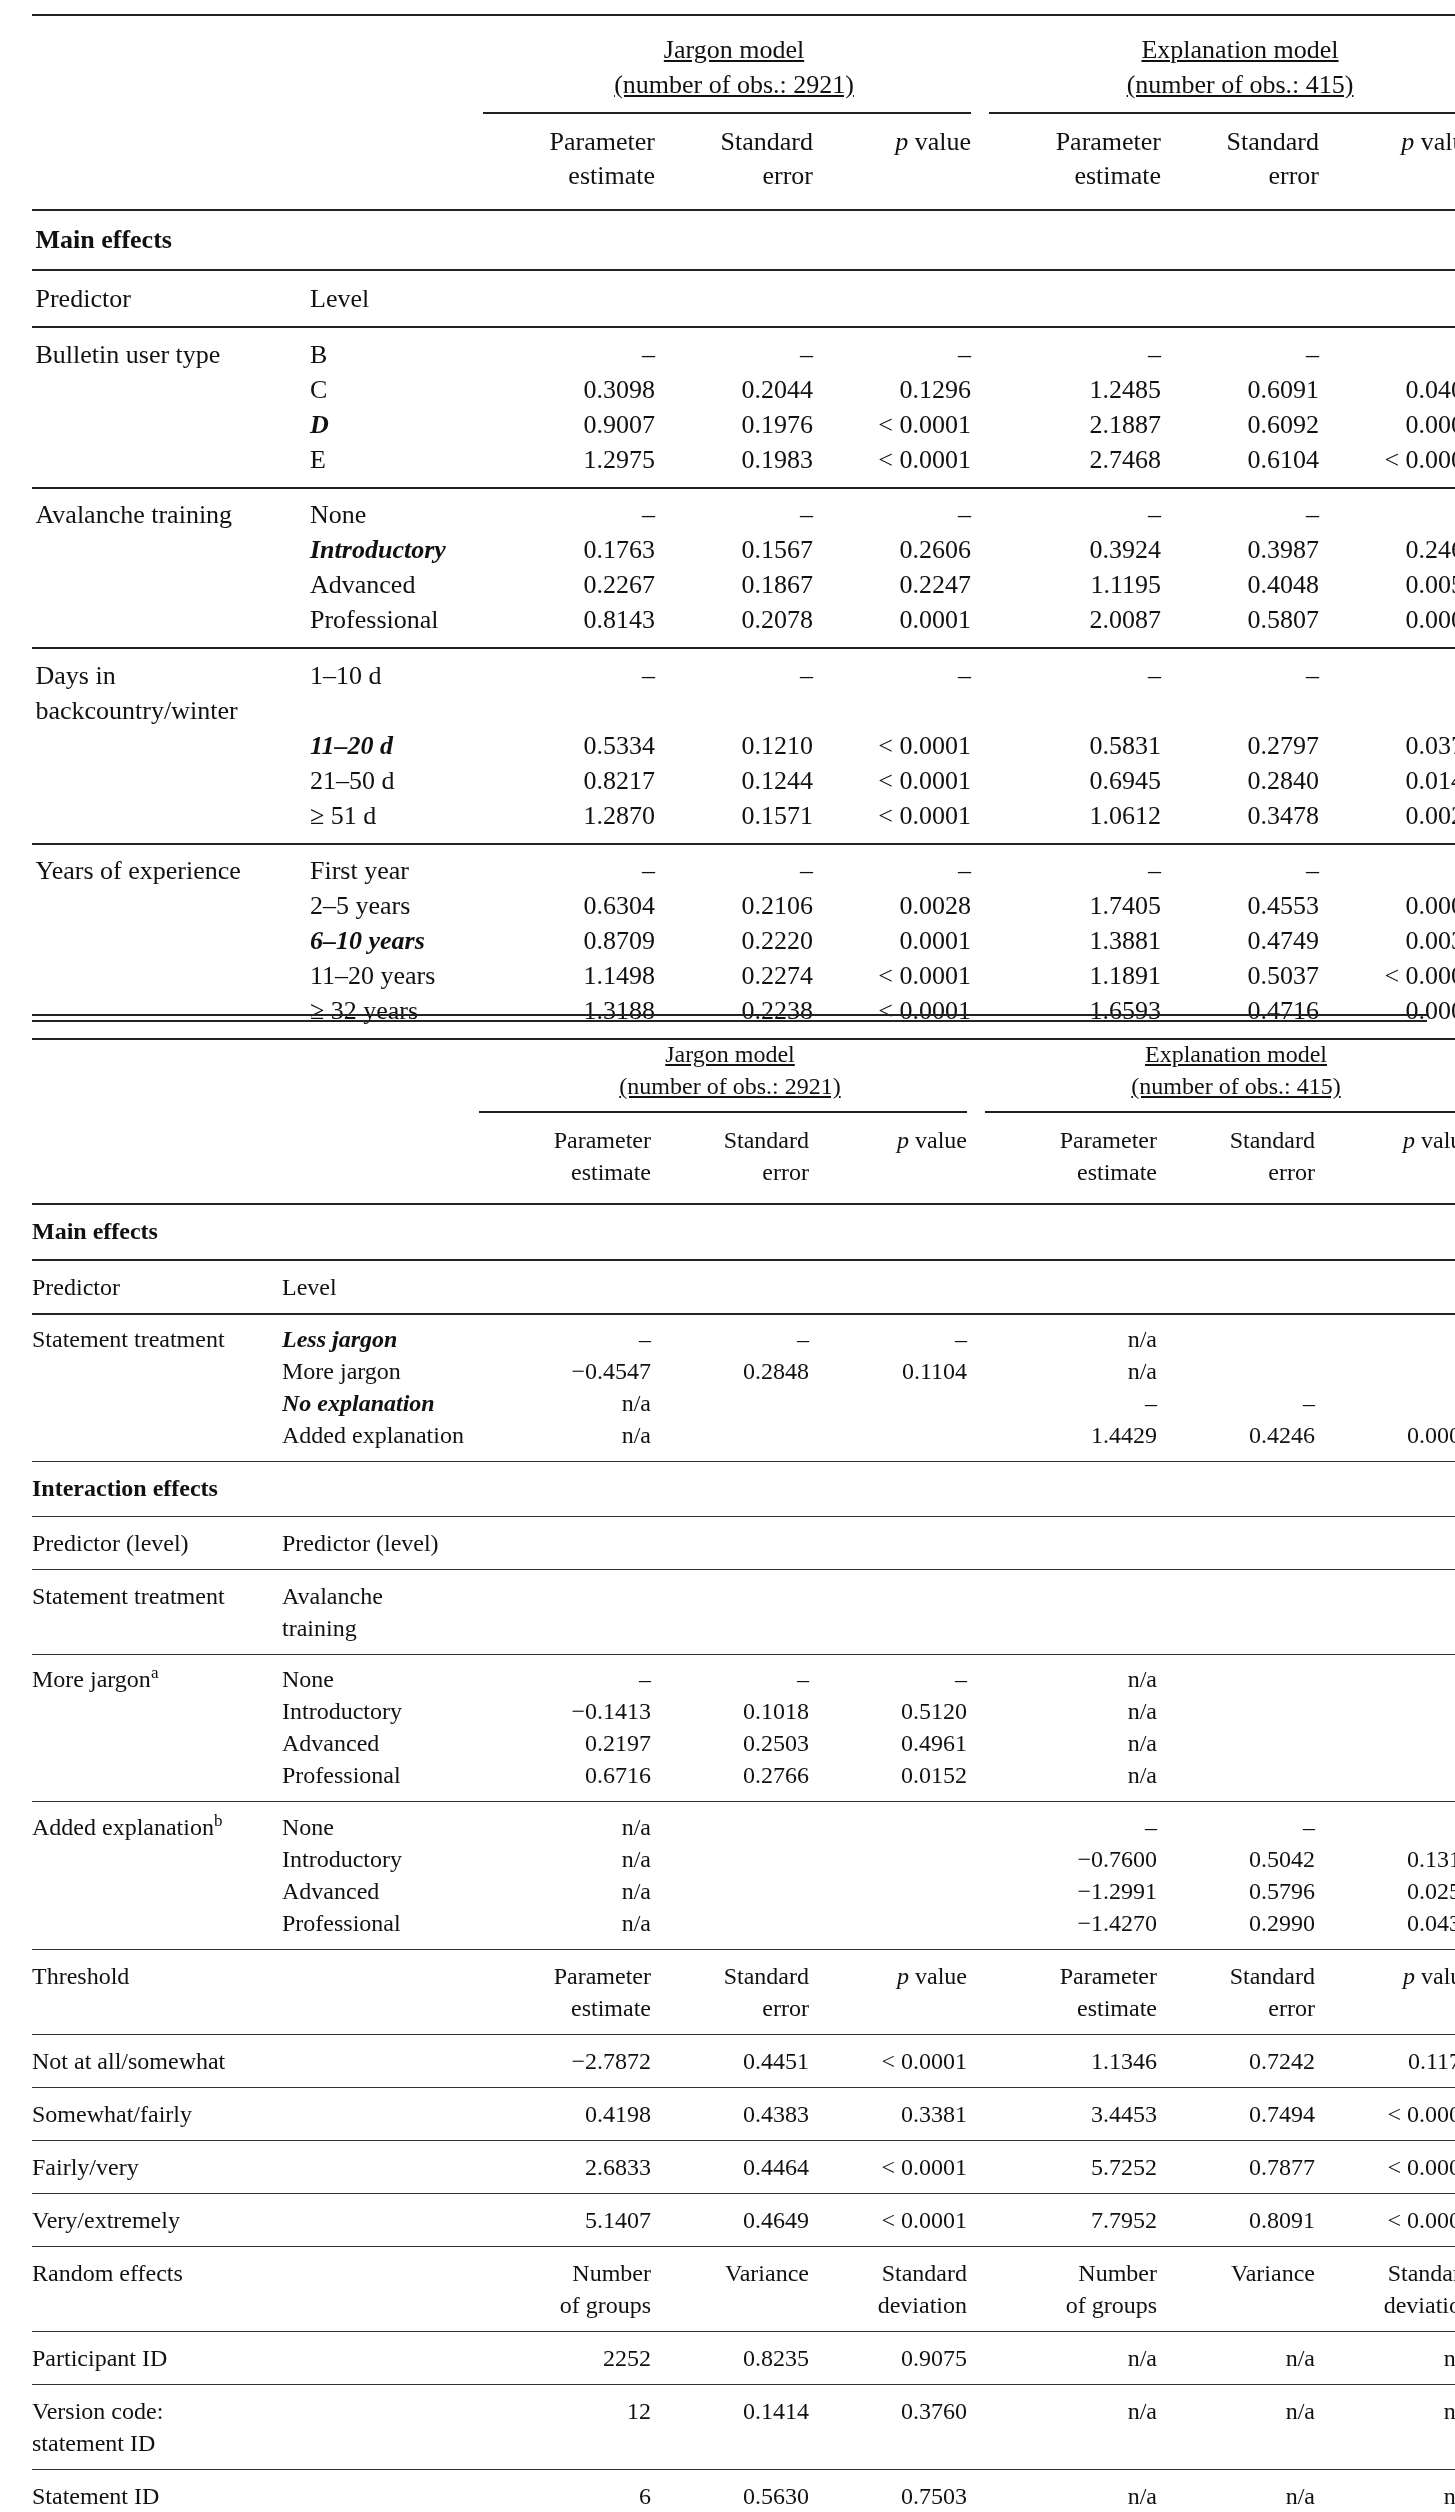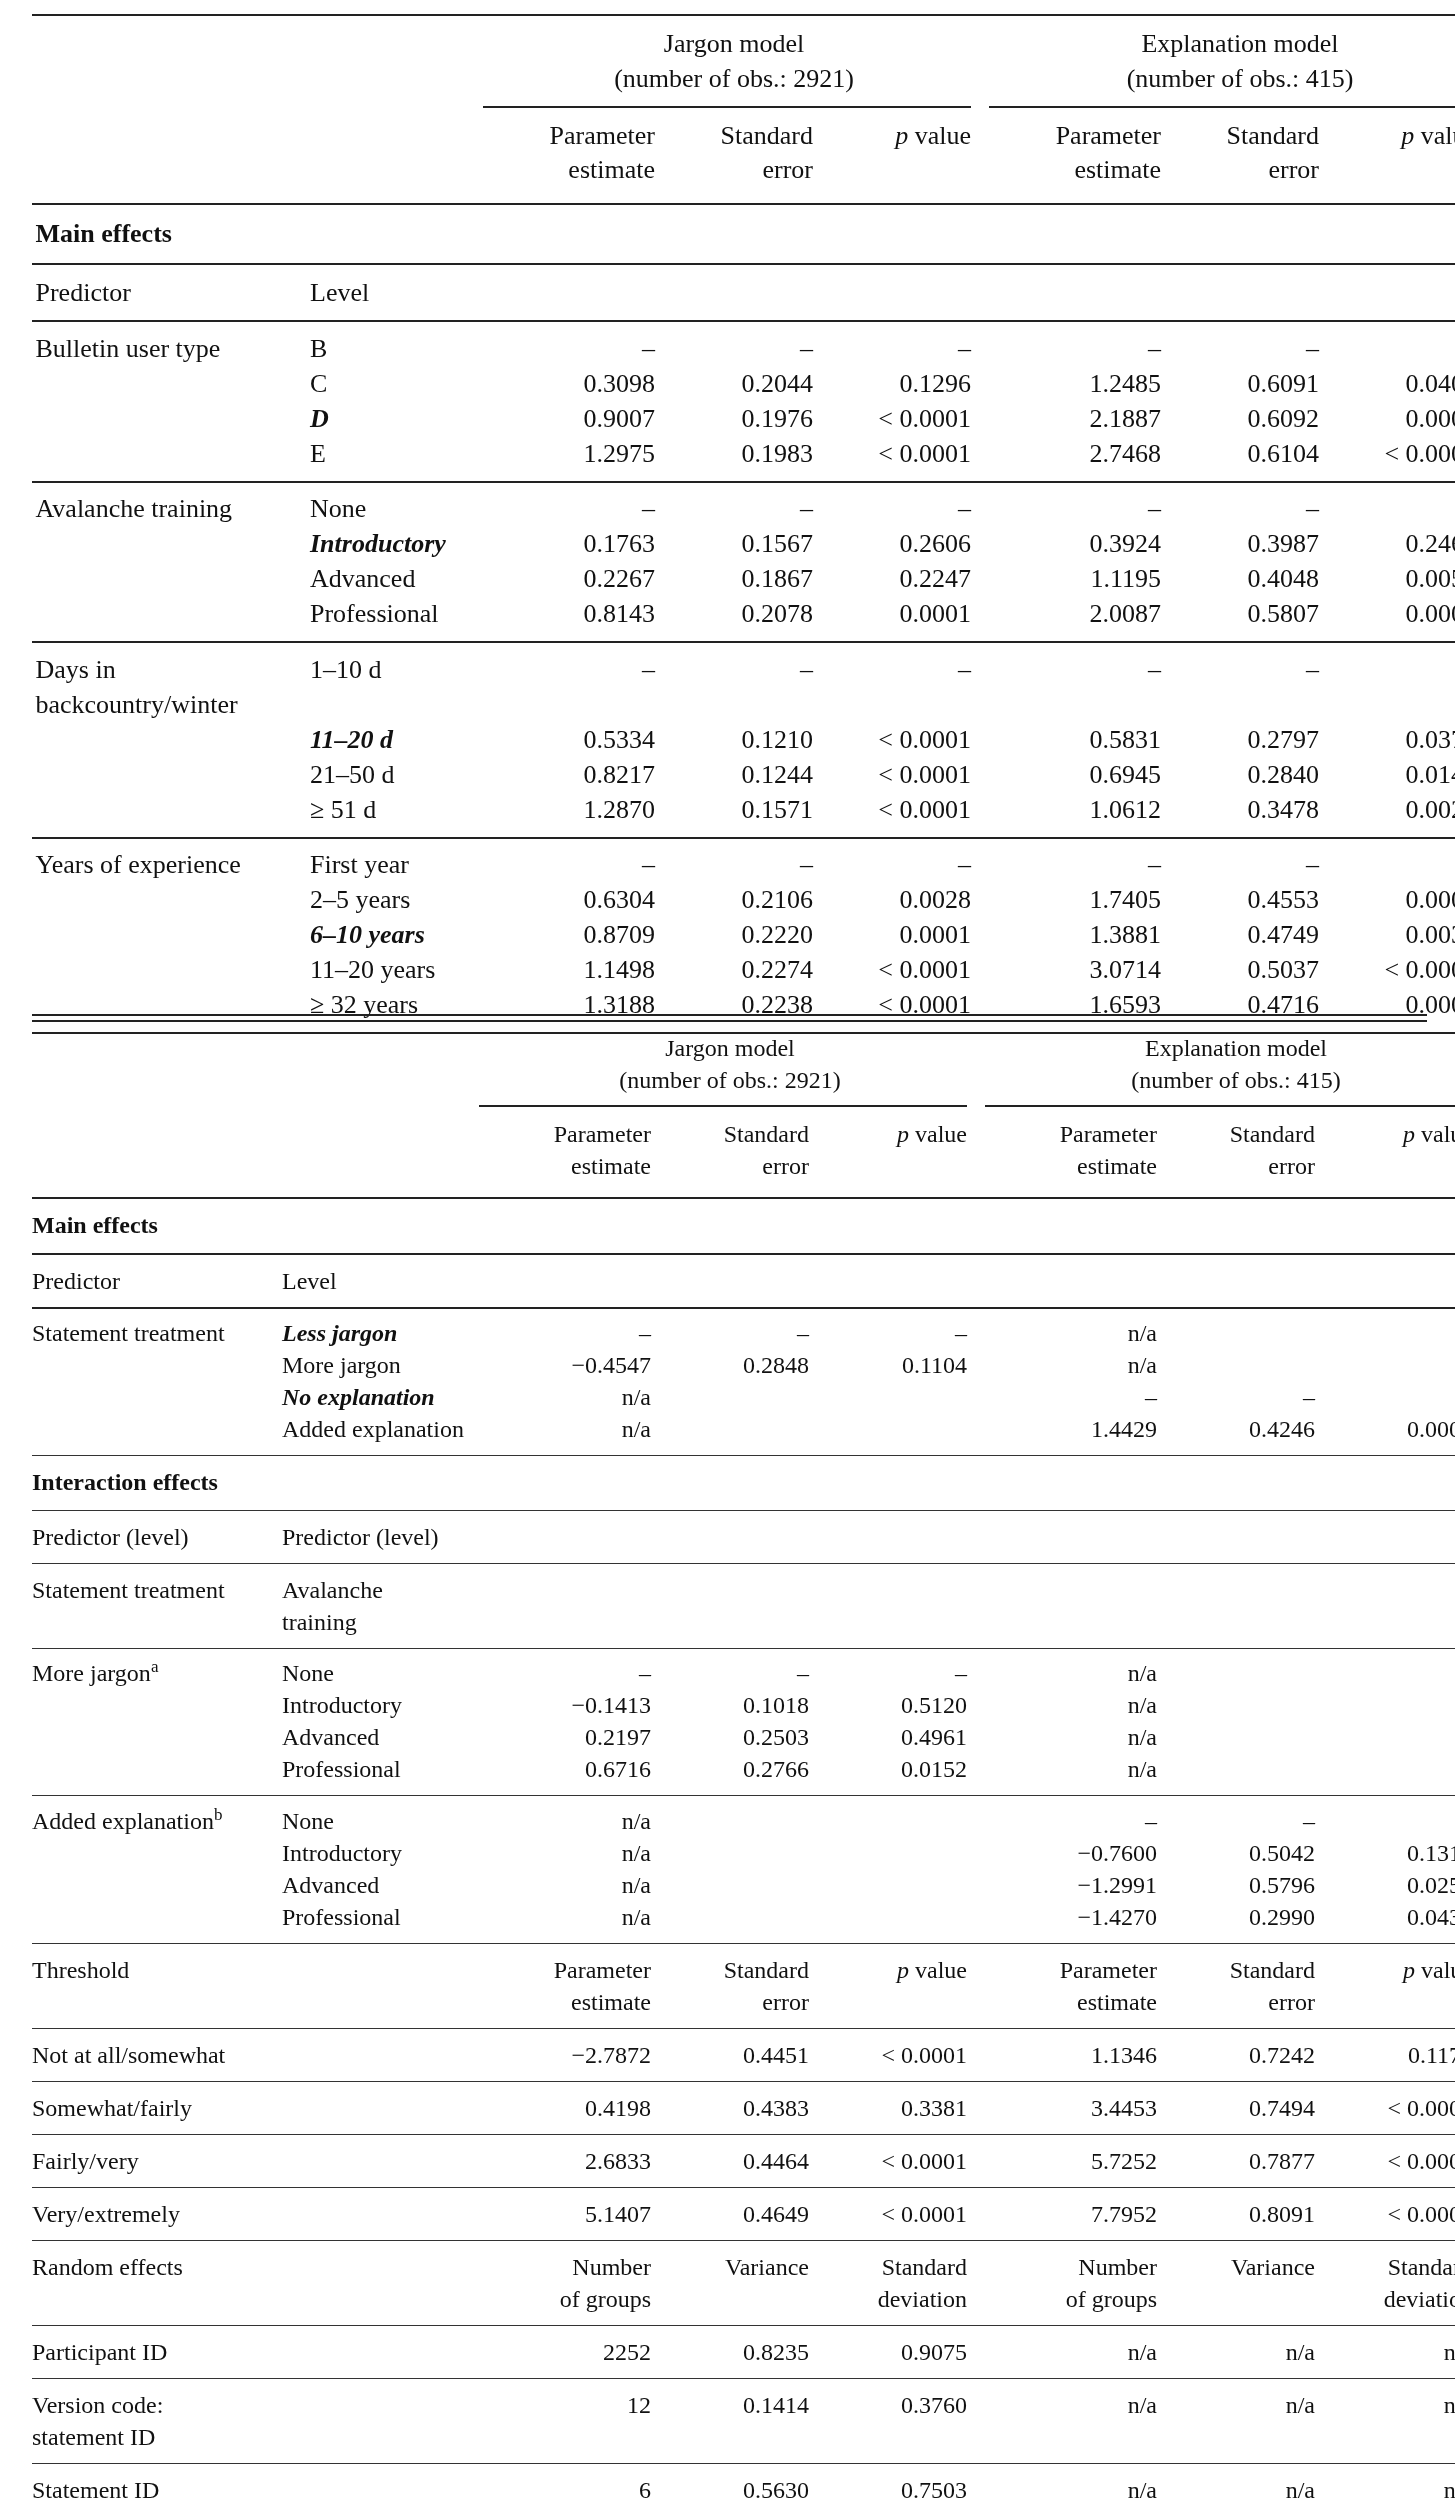--- a/index.html
+++ b/index.html
@@ -12,21 +12,21 @@
   table { border-collapse:collapse; width:100%; table-layout:fixed; }
   td, th { padding:0; vertical-align:top; font-weight:normal; line-height:35px; }
   .c-pred { width:278px; padding-left:3.5px; }
   .c-level { width:187px; }
   .c-num { text-align:right; }
   .num-col { width:158px; }
   .gap-col { width:32px; }
   .rule-top { border-top:2.1px solid #222; }
   .rule { border-bottom:2.1px solid #222; }
   .rule-thin { border-bottom:1.4px solid #333; }
-  .grp { text-align:center; line-height:35px; padding-top:10px; }
+  .grp { text-align:center; line-height:35px; padding-top:16px;text-decoration:underline; }
   .grp-u { border-bottom:2.1px solid #222; }
   .sub { line-height:34px; padding-top:11.3px; padding-bottom:15.5px; }
   .sec { font-weight:bold; line-height:37px; padding-top:10px; padding-bottom:11.3px; }
   .hdr { line-height:35px; padding-top:10px; padding-bottom:10px; }
   .bi { font-weight:bold; font-style:italic; }
   .b { font-weight:normal; }
   .i { font-style:italic; }
   .pad-t { padding-top:8.5px; }
   .pad-b { padding-bottom:10px; }
   .multi { white-space:pre-line; }
@@ -257,21 +257,21 @@
           <td class="c-num nowrap">0.4749</td>
           <td class="c-num nowrap">0.0035</td>
         </tr>
         <tr>
           <td class="c-pred multi"></td>
           <td>11–20 years</td>
           <td class="c-num nowrap">1.1498</td>
           <td class="c-num nowrap">0.2274</td>
           <td class="c-num nowrap">&lt; 0.0001</td>
           <td></td>
-          <td class="c-num nowrap">3.0714</td>
+          <td class="c-num nowrap">1.1891</td>
           <td class="c-num nowrap">0.5037</td>
           <td class="c-num nowrap">&lt; 0.0001</td>
         </tr>
         <tr class="rule">
           <td class="c-pred multi pad-b"></td>
           <td class=" pad-b">≥ 32 years</td>
           <td class="c-num nowrap pad-b">1.3188</td>
           <td class="c-num nowrap pad-b">0.2238</td>
           <td class="c-num nowrap pad-b">&lt; 0.0001</td>
           <td class=" pad-b"></td>

